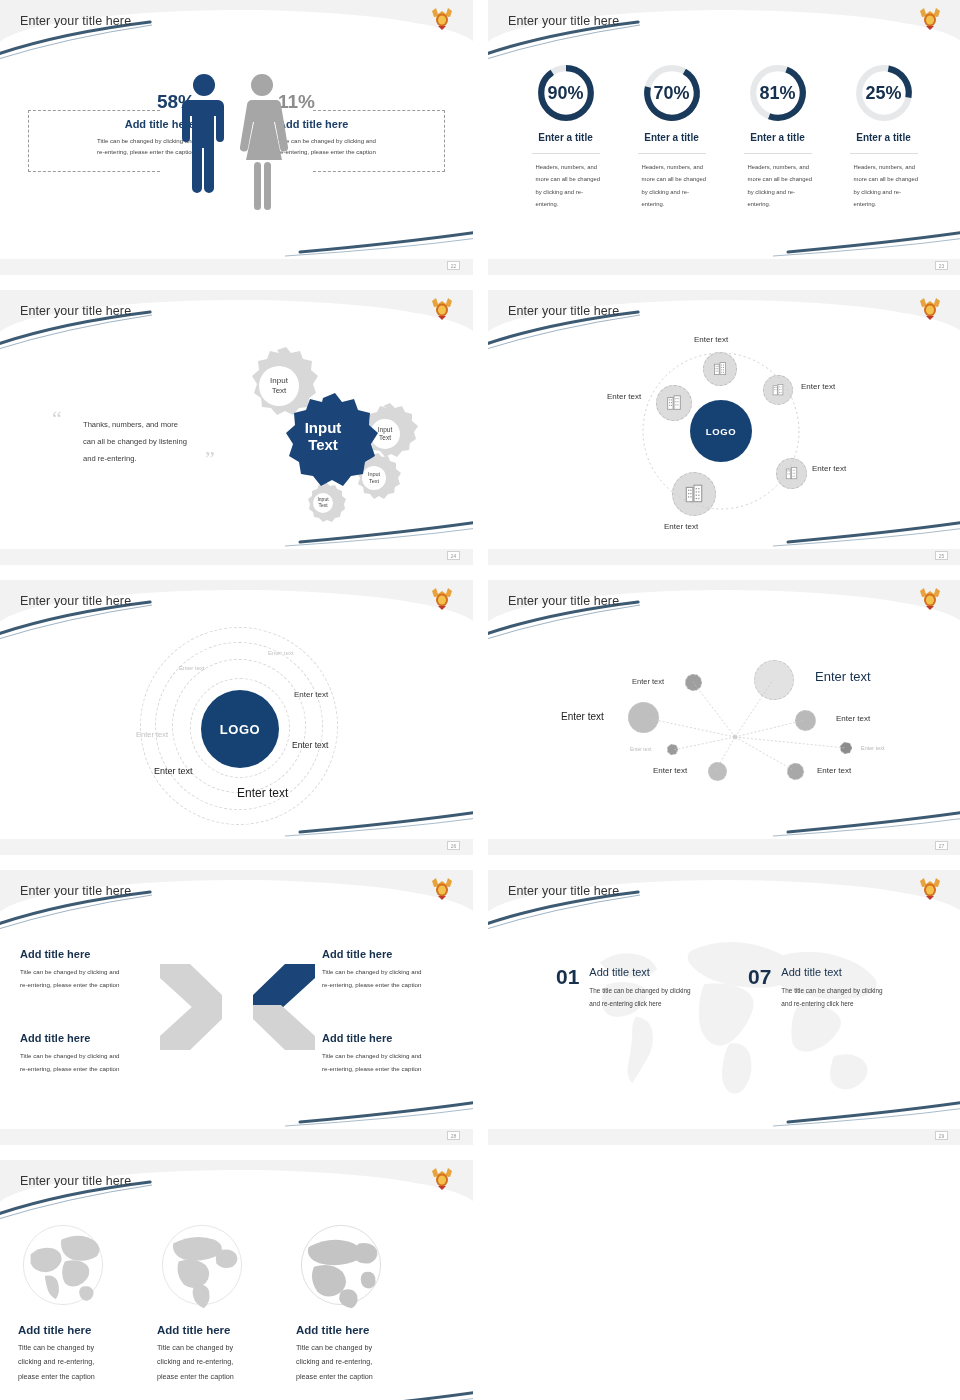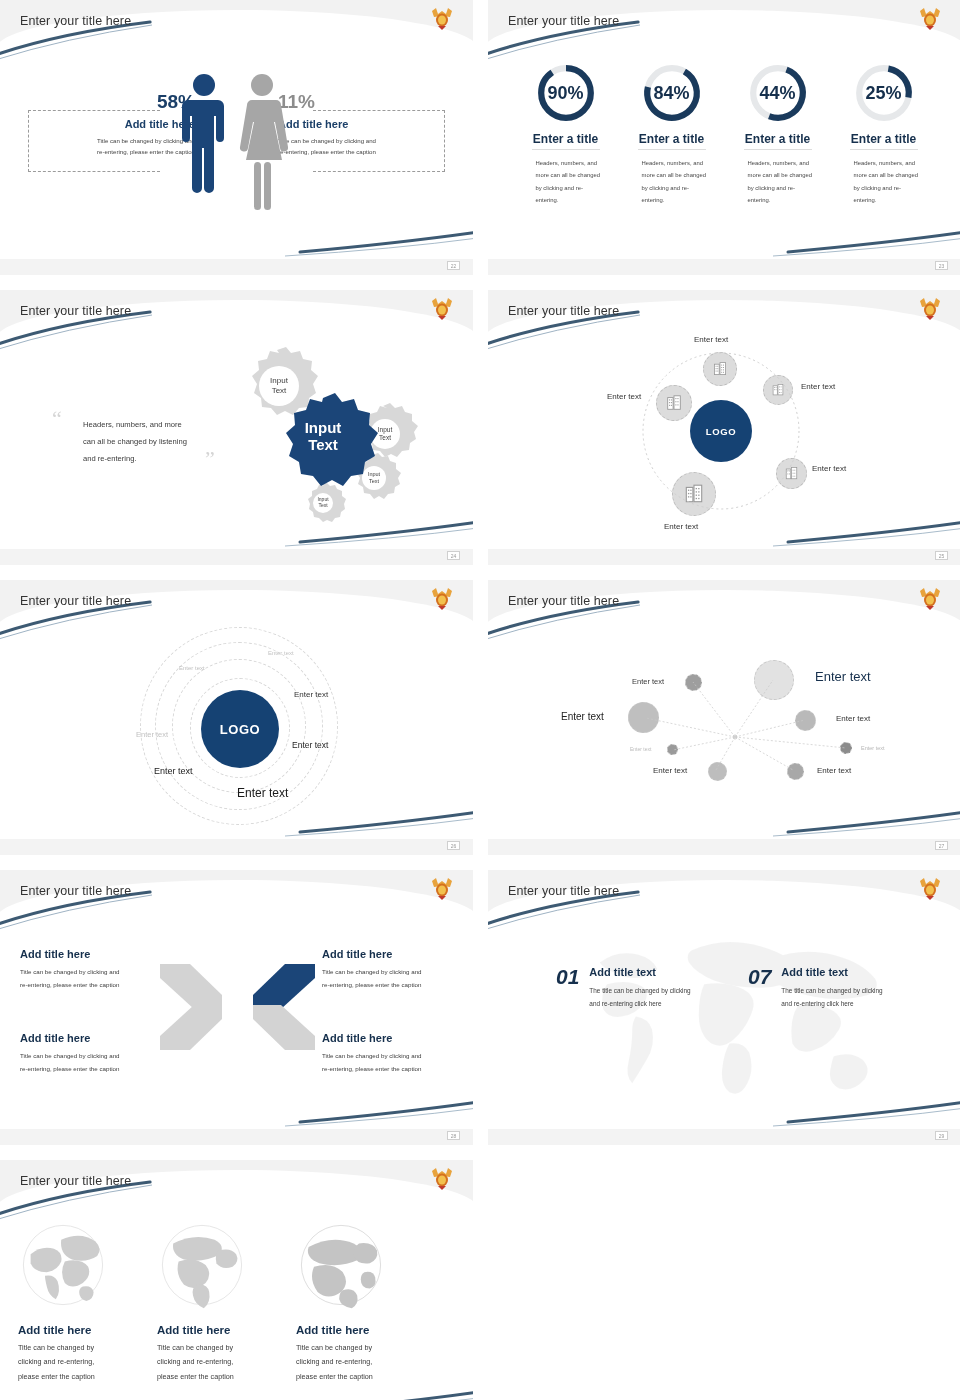--- a/index.html
+++ b/index.html
@@ -78,22 +78,22 @@
   .s1-cap { font-size: 6.1px; color: #444; line-height: 1.85; margin-top: 5px; }
   .s1-figs { position: absolute; left: 176px; top: 18px; width: 120px; height: 160px; }
 
   
   .s2-row { position: absolute; left: 0; top: 62px; width: 473px;
     display: flex; justify-content: center; gap: 12px; }
   .s2-item { width: 94px; text-align: center; }
   .s2-ring { position: relative; width: 62px; height: 62px; margin: 0 auto; }
   .s2-val { position: absolute; inset: 0; display: flex; align-items: center;
     justify-content: center; font-size: 18px; font-weight: bold; color: #16304d; }
-  .s2-title { font-size: 12px; font-weight: bold; color: #16304d; margin-top: 8px;
-    padding-bottom: 3px; border-bottom: 1px solid #ddd; display: inline-block;
+  .s2-title { font-size: 10px; font-weight: bold; color: #16304d; margin-top: 8px;
+    padding-bottom: 10px; border-bottom: 1px solid #ddd; display: inline-block;
     width: 68px; }
   .s2-desc { font-size: 5.9px; color: #4a4a4a; line-height: 2.1; margin-top: 7px;
     width: 70px; margin-left: auto; margin-right: auto; text-align: left;
     padding-left: 5px; }
 
   
   .s3-quote { position: absolute; left: 52px; top: 118px; font-size: 22px;
     color: #d5d5d5; font-family: "Liberation Serif", serif; line-height: 1; }
   .s3-quote2 { position: absolute; left: 205px; top: 158px; font-size: 22px;
     color: #d5d5d5; font-family: "Liberation Serif", serif; line-height: 1; }
@@ -129,23 +129,23 @@
   
   .s7-blk { position: absolute; width: 148px; }
   .s7-h { font-size: 11px; font-weight: bold; color: #16304d; }
   .s7-p { font-size: 6.2px; color: #3d3d3d; line-height: 2.15; margin-top: 5px; }
   .s7-x { position: absolute; left: 160px; top: 92px; width: 155px; height: 90px; }
 
   
   .s8-map { position: absolute; left: 55px; top: 62px; width: 380px; height: 180px;
     opacity: .1; }
   .s8-grp { position: absolute; top: 96px; display: flex; gap: 10px; }
-  .s8-num { font-size: 21px; font-weight: bold; font-style: italic; color: #16304d;
+  .s8-num { font-size: 21px; font-weight: bold; color: #16304d;
     line-height: 1; }
-  .s8-th { font-size: 11px; font-weight: bold; color: #16304d; }
+  .s8-th { font-size: 11px; font-weight: normal; color: #16304d; }
   .s8-tp { font-size: 6.4px; color: #3d3d3d; line-height: 2.1; margin-top: 6px;
     width: 140px; }
 
   
   .s9-col { position: absolute; top: 60px; width: 140px; }
   .s9-globe { width: 90px; height: 90px; margin: 0 auto; }
   .s9-h { font-size: 11.5px; font-weight: bold; color: #16304d; margin-top: 10px; }
   .s9-p { font-size: 7.2px; color: #3b3b3b; line-height: 2.0; margin-top: 5px; }
 
   
@@ -246,32 +246,32 @@
           </div>
           <div class="s2-title">Enter a title</div>
           <div class="s2-desc">Headers, numbers, and more can all be changed by clicking and re-entering.</div>
         </div>
         <div class="s2-item">
           <div class="s2-ring">
             <svg viewBox="0 0 40 40" width="62" height="62">
               <circle cx="20" cy="20" r="16" fill="none" stroke="#e6e8ea" stroke-width="4"></circle>
               <circle cx="20" cy="20" r="16" fill="none" stroke="#1a3a5c" stroke-width="4" stroke-dasharray="70.4 100.5" stroke-linecap="butt" transform="rotate(-60 20 20)"></circle>
             </svg>
-            <div class="s2-val">84%</div>
+            <div class="s2-val">70%</div>
           </div>
           <div class="s2-title">Enter a title</div>
           <div class="s2-desc">Headers, numbers, and more can all be changed by clicking and re-entering.</div>
         </div>
         <div class="s2-item">
           <div class="s2-ring">
             <svg viewBox="0 0 40 40" width="62" height="62">
               <circle cx="20" cy="20" r="16" fill="none" stroke="#e6e8ea" stroke-width="4"></circle>
               <circle cx="20" cy="20" r="16" fill="none" stroke="#1a3a5c" stroke-width="4" stroke-dasharray="50.2 100.5" stroke-linecap="butt" transform="rotate(-70 20 20)"></circle>
             </svg>
-            <div class="s2-val">44%</div>
+            <div class="s2-val">81%</div>
           </div>
           <div class="s2-title">Enter a title</div>
           <div class="s2-desc">Headers, numbers, and more can all be changed by clicking and re-entering.</div>
         </div>
         <div class="s2-item">
           <div class="s2-ring">
             <svg viewBox="0 0 40 40" width="62" height="62">
               <circle cx="20" cy="20" r="16" fill="none" stroke="#e6e8ea" stroke-width="4"></circle>
               <circle cx="20" cy="20" r="16" fill="none" stroke="#1a3a5c" stroke-width="4" stroke-dasharray="25.1 100.5" stroke-linecap="butt" transform="rotate(-80 20 20)"></circle>
             </svg>
@@ -299,21 +299,21 @@
     <svg class="emblem" viewBox="0 0 26 28">
       <path d="M3 6 L7 3 L9 9 L13 6 L17 9 L19 3 L23 6 L21 12 L13 11 L5 12 Z" fill="#e8a33d"></path>
       <ellipse cx="13" cy="15" rx="6" ry="6.5" fill="#d4701f"></ellipse>
       <ellipse cx="13" cy="15" rx="4" ry="4.5" fill="#f2c14e"></ellipse>
       <path d="M9 21 L13 25 L17 21 Z" fill="#c0392b"></path>
     </svg>
     <div class="stage">
       <div class="s3-quote">“</div>
       <div class="s3-quote2">”</div>
       <div class="s3-text">
-        <div>Headers, numbers, and more</div>
+        <div>Thanks, numbers, and more</div>
         <div>can all be changed by listening</div>
         <div>and re-entering.</div>
       </div>
       <div class="s3-gears">
         <svg viewBox="0 0 230 190" width="230" height="190">
           <g fill="#d8d8d8">
             <path d="M62 12 l9 -3 l5 6 l9 -2 l3 8 l9 2 l-1 9 l7 6 l-5 8 l3 9 l-7 5 l-1 9 l-9 1 l-6 7 l-8 -4 l-8 4 l-6 -7 l-9 -1 l-1 -9 l-7 -5 l3 -9 l-5 -8 l7 -6 l-1 -9 l9 -2 l3 -8 l9 2 z"></path>
             <circle cx="64" cy="48" r="20" fill="#fff"></circle>
           </g>
           <text class="gear-lbl" x="64" y="45" text-anchor="middle" font-size="8" fill="#3d3d3d" font-family="Liberation Sans, sans-serif">Input</text>

